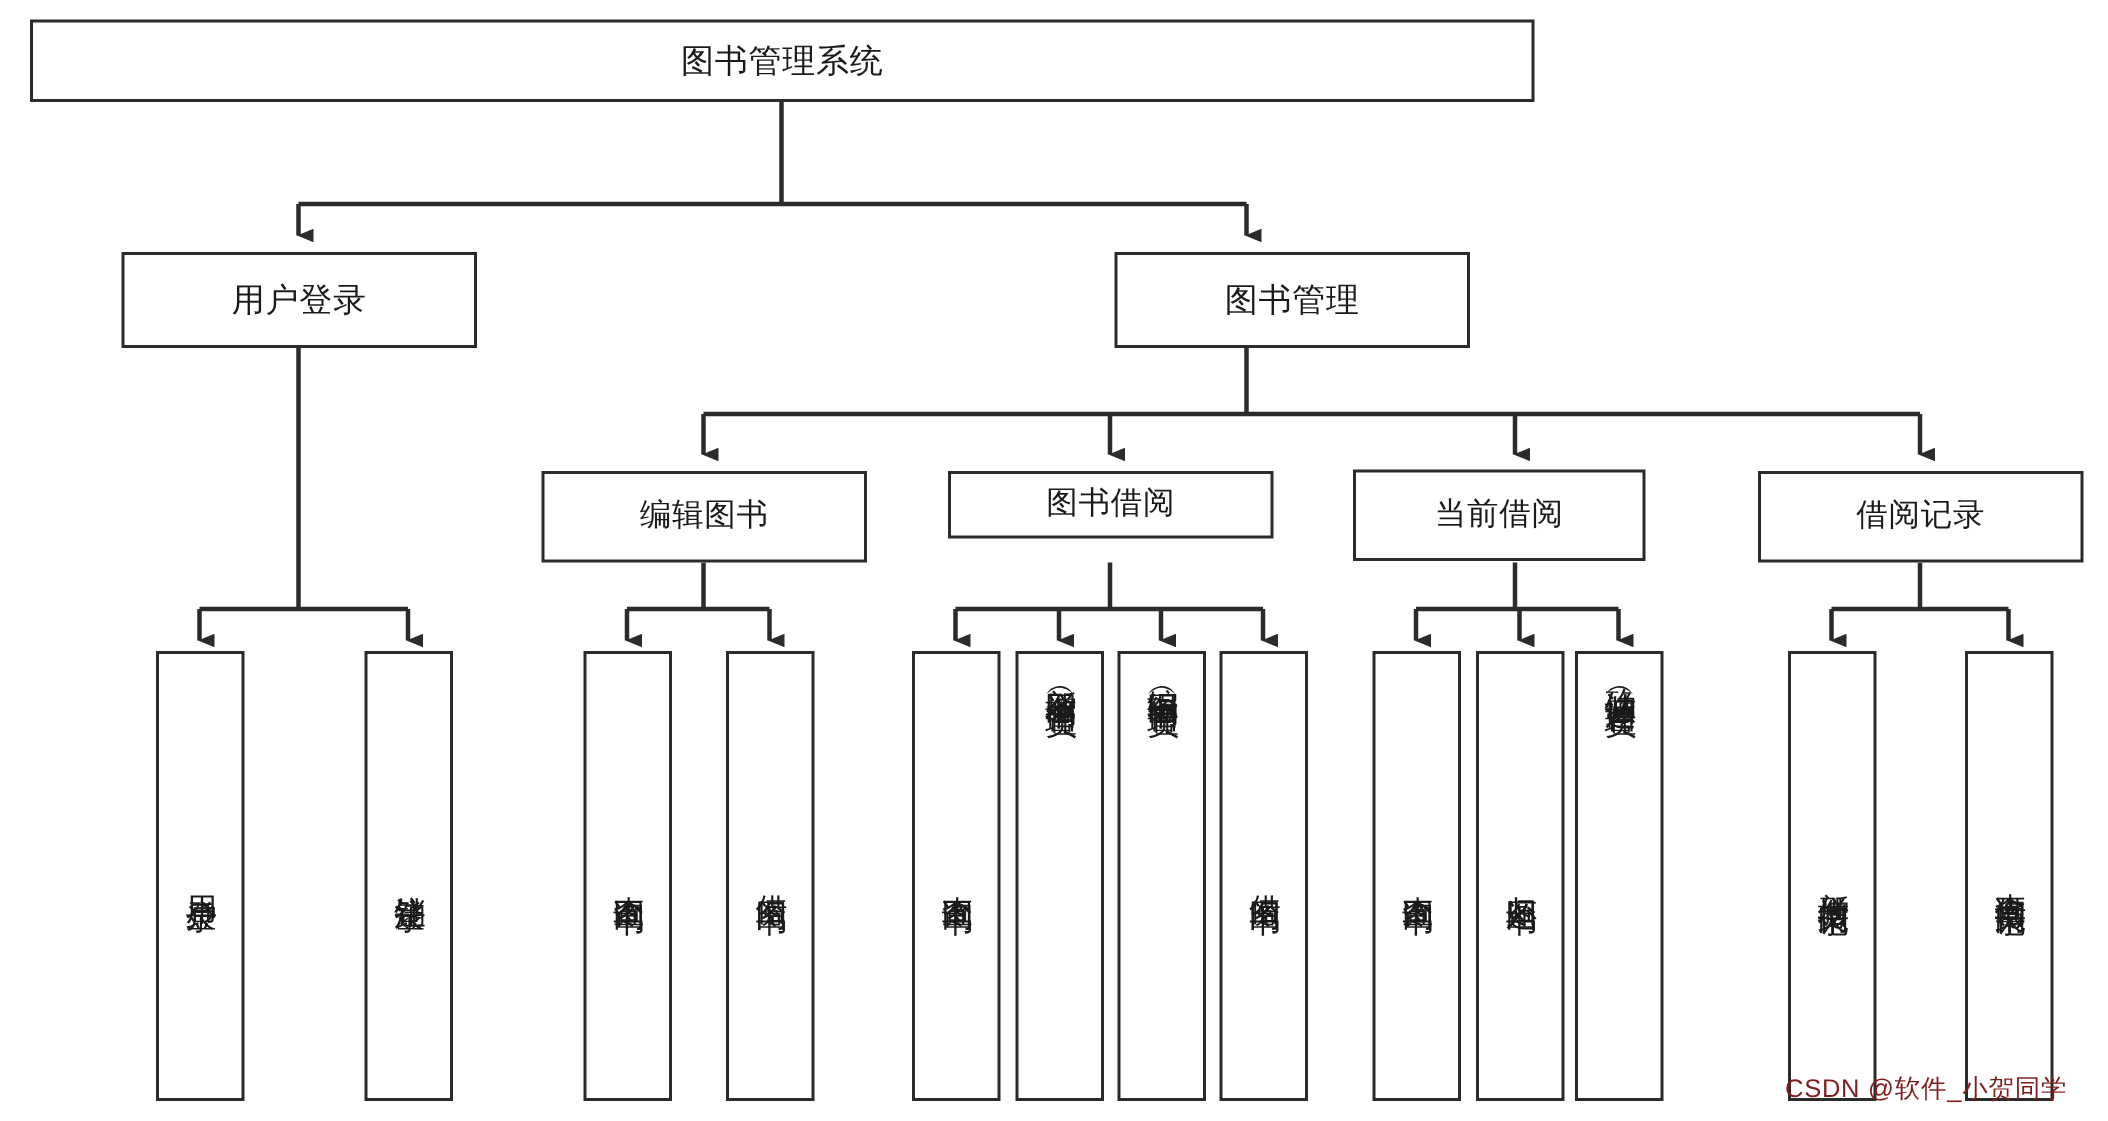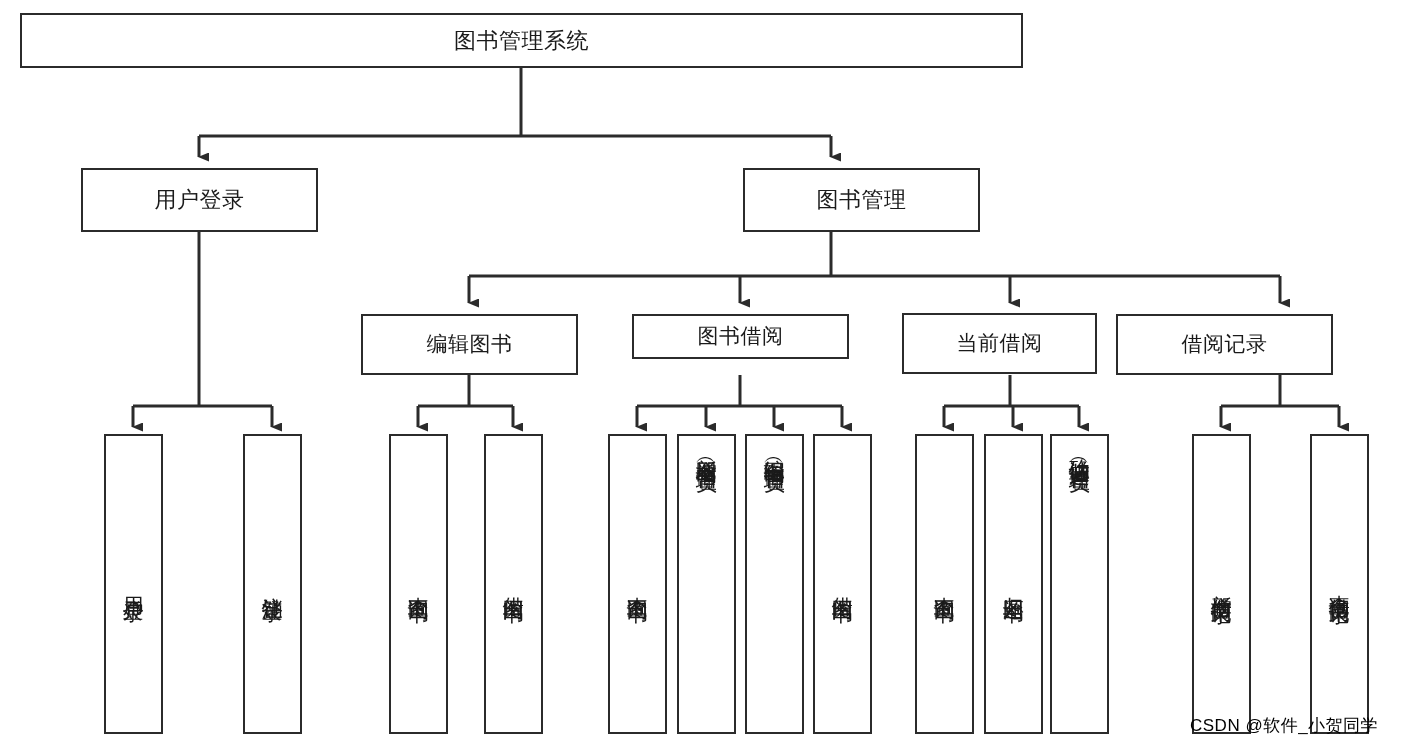--- a/index.html
+++ b/index.html
@@ -54,21 +54,21 @@
     text-orientation: upright;
     font-size: 21px;
     line-height: 1.12;
     letter-spacing: 2px;
     white-space: nowrap;
   }
   .node.leaf.center .node-label { margin-top: auto; margin-bottom: auto; }
   .node.leaf.top .node-label    { margin-top: 6px; }
   .watermark {
     position: absolute;
-    color: #000000;
+    color: #7f1d1d;
     font-size: 17px;
     letter-spacing: 0.5px;
     white-space: nowrap;
     user-select: none;
   }
 </style>
 </head>
 <body>
 
 <div id="diagram">
@@ -136,21 +136,21 @@
 
   <div class="node lvl3" style="left:361px; top:314px; width:217px; height:61px;">
     <span class="node-label">编辑图书</span>
   </div>
   <div class="node lvl3" style="left:632px; top:314px; width:217px; height:45px;">
     <span class="node-label">图书借阅</span>
   </div>
   <div class="node lvl3" style="left:902px; top:313px; width:195px; height:61px;">
     <span class="node-label">当前借阅</span>
   </div>
-  <div class="node lvl3" style="left:1116px; top:314px; width:217px; height:61px;">
+  <div class="node lvl3" style="left:1172px; top:314px; width:217px; height:61px;">
     <span class="node-label">借阅记录</span>
   </div>
 
   <div class="node leaf center" style="left:104px; top:434px; width:59px; height:300px;">
     <span class="node-label">用户登录</span>
   </div>
   <div class="node leaf center" style="left:243px; top:434px; width:59px; height:300px;">
     <span class="node-label">注销登录</span>
   </div>
 

